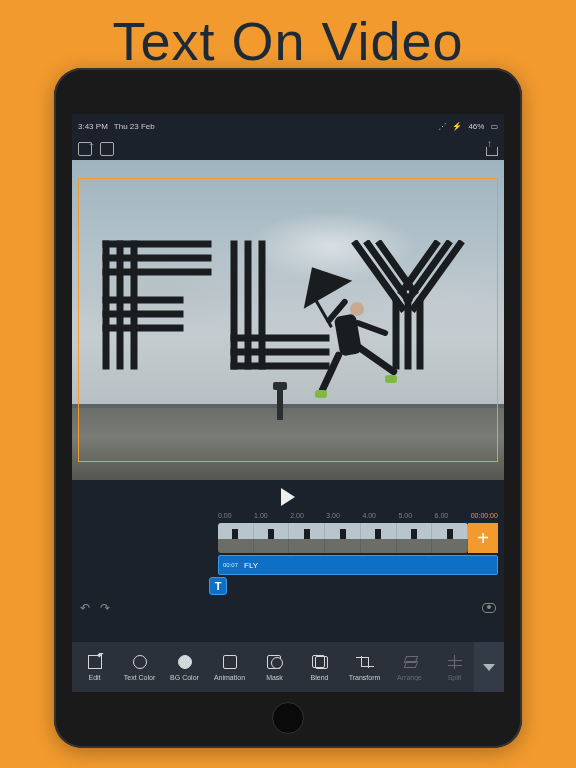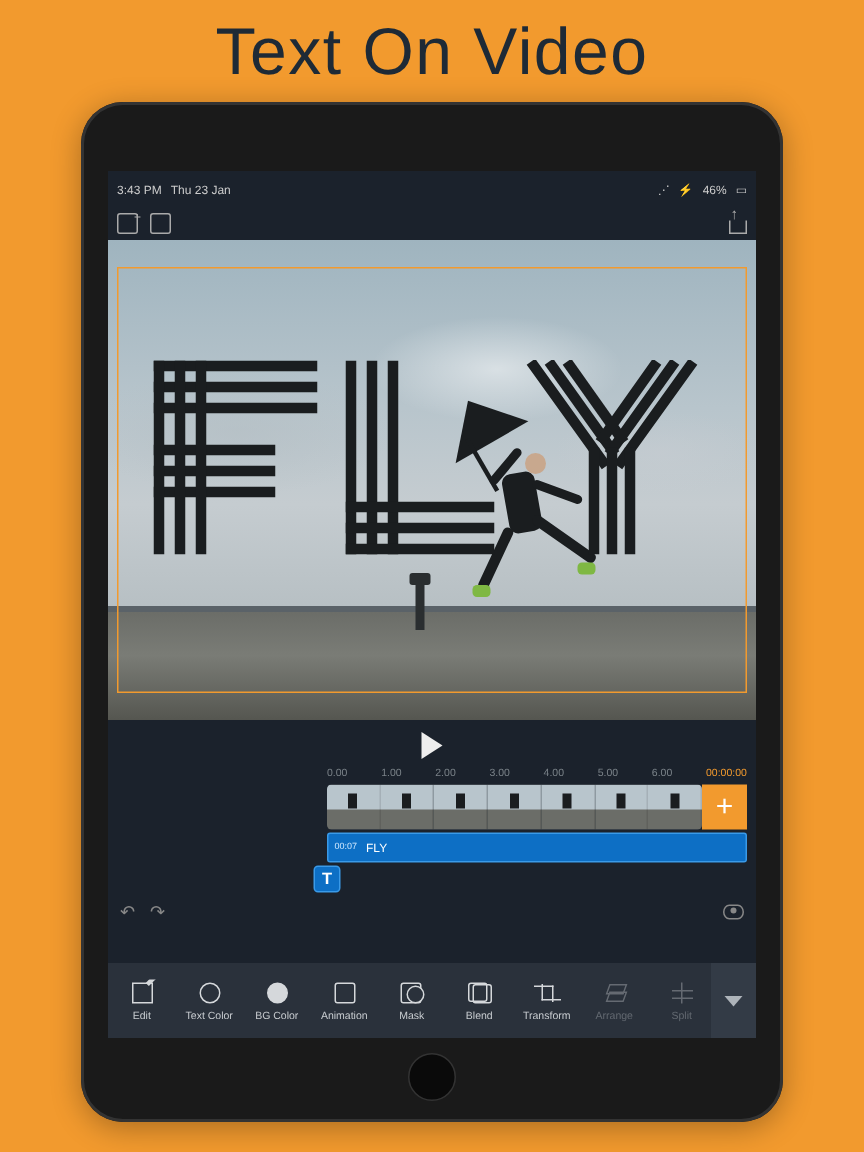--- a/index.html
+++ b/index.html
@@ -8,21 +8,21 @@
   height: 768px;
   background: #f29a2e;
   font-family: -apple-system, Helvetica, Arial, sans-serif;
   overflow: hidden;
   position: relative;
 }
 .hero-title {
   width: 100%;
   text-align: center;
   color: #1e2a36;
-  font-size: 44px;
+  font-size: 54px;
   font-weight: 300;
   padding-top: 10px;
   letter-spacing: 1px;
 }
 .tablet {
   position: absolute;
   left: 50%;
   transform: translateX(-50%);
   top: 68px;
   width: 468px;
@@ -330,21 +330,21 @@
 <body>
 
 <div class="hero-title">Text On Video</div>
 
 <div class="tablet">
   <div class="screen">
 
     <div class="status-bar">
       <div class="status-left">
         <span>3:43 PM</span>
-        <span>Thu 23 Jan</span>
+        <span>Thu 23 Feb</span>
       </div>
       <div class="status-right">
         <span>⋰</span>
         <span>⚡</span>
         <span>46%</span>
         <span>▭</span>
       </div>
     </div>
 
     <div class="top-bar">

